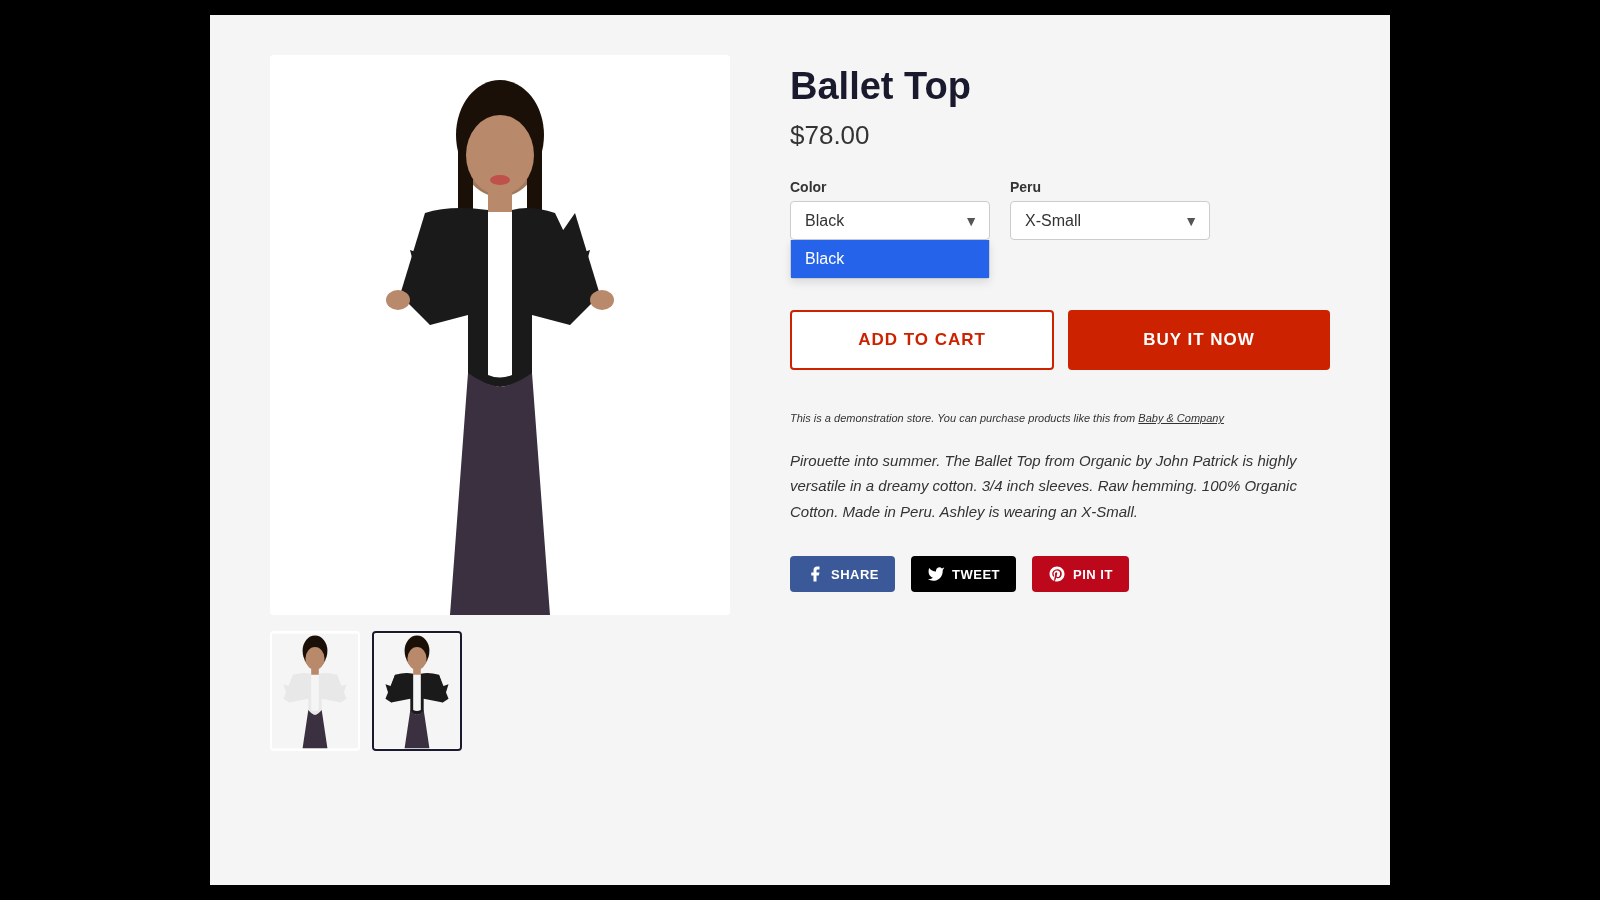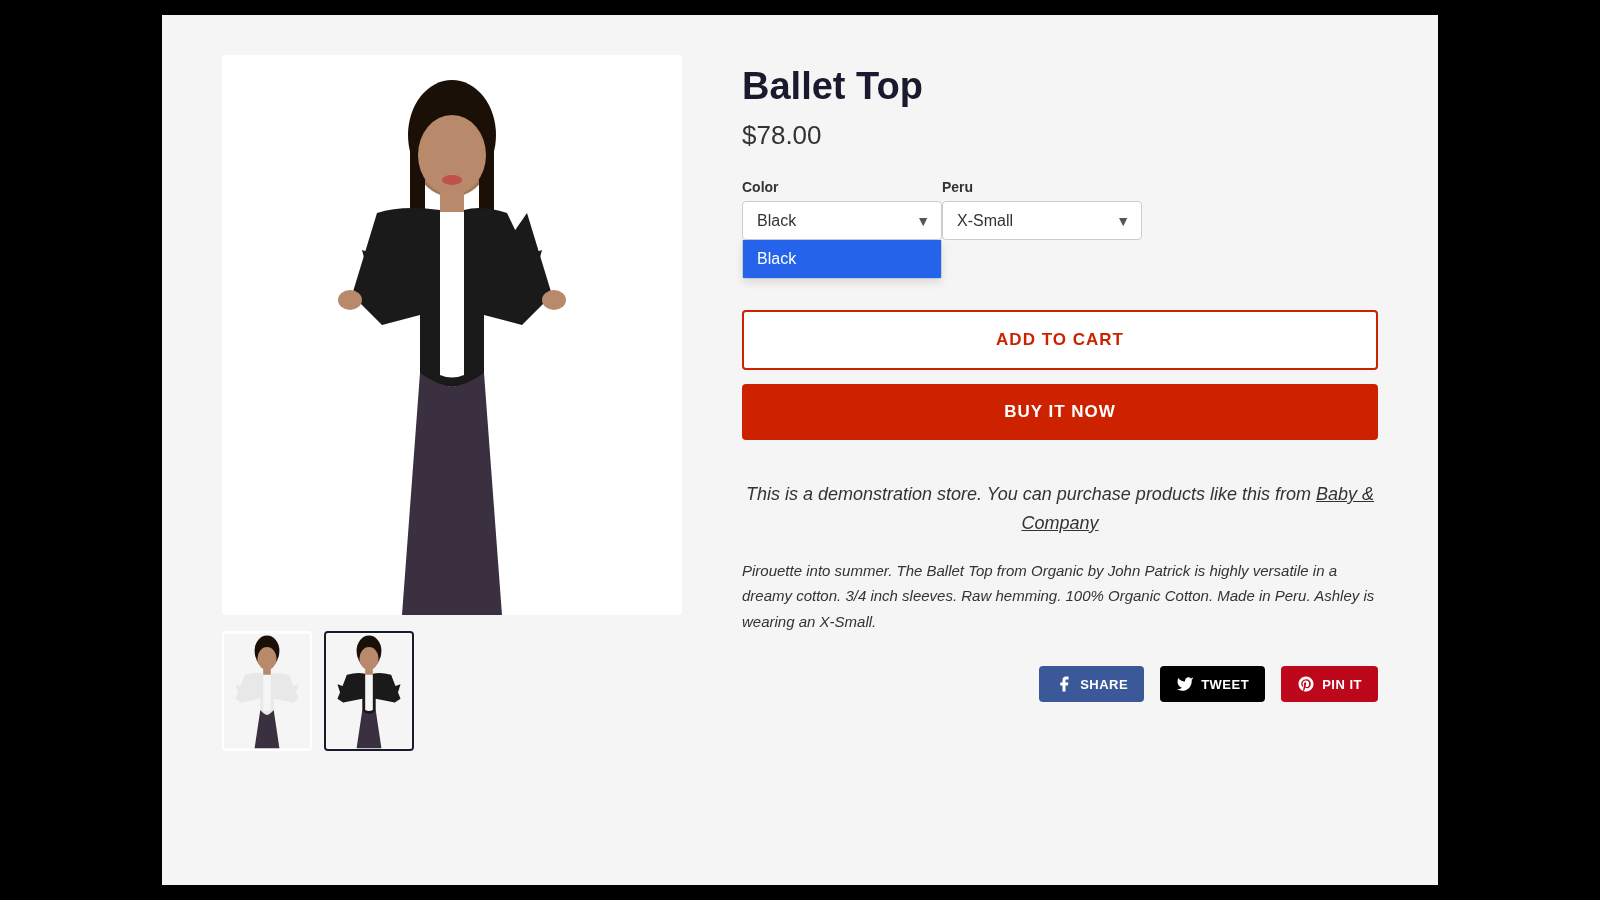--- a/index.html
+++ b/index.html
@@ -6,21 +6,21 @@
     body {
       font-family: -apple-system, BlinkMacSystemFont, 'Segoe UI', Helvetica, Arial, sans-serif;
       background: #000;
       display: flex;
       justify-content: center;
       align-items: center;
       min-height: 100vh;
     }
     .page-wrapper {
       background: #f5f5f5;
-      width: 1276px;
+      width: 1180px;
       min-height: 870px;
       padding: 40px 60px;
       display: flex;
       gap: 60px;
     }
     
     .product-images {
       flex: 0 0 460px;
       display: flex;
       flex-direction: column;
@@ -75,20 +75,21 @@
       color: #1a1a2e;
       margin-bottom: 12px;
     }
     .product-price {
       font-size: 26px;
       color: #333;
       margin-bottom: 28px;
     }
     .selectors-row {
       display: flex;
+      gap: 20px;
       margin-bottom: 4px;
       align-items: flex-end;
       position: relative;
     }
     .selector-group {
       display: flex;
       flex-direction: column;
       gap: 6px;
     }
     .selector-label {
@@ -141,21 +142,21 @@
     }
     .dropdown-option.selected {
       background: #2563eb;
       color: #fff;
     }
 
     
     .buttons-area {
       margin-top: 70px;
       display: flex;
-      flex-direction: column;
+      flex-direction: row;
       gap: 14px;
     }
     .btn-add-to-cart {
       width: 100%;
       padding: 18px;
       background: #fff;
       border: 2px solid #cc2200;
       color: #cc2200;
       font-size: 17px;
       font-weight: 700;
@@ -177,43 +178,41 @@
       cursor: pointer;
       text-align: center;
     }
 
     
     .description-section {
       margin-top: 40px;
     }
     .demo-notice {
       font-style: italic;
-      font-size: 18px;
+      font-size: 11px;
       color: #333;
       margin-bottom: 20px;
       line-height: 1.6;
-      text-align: center;
     }
     .demo-notice a {
       color: #333;
       text-decoration: underline;
     }
     .product-description {
       font-size: 15px;
       color: #333;
       line-height: 1.7;
       font-style: italic;
     }
 
     
     .social-share {
       display: flex;
       gap: 16px;
       margin-top: 32px;
-      justify-content: flex-end;
     }
     .social-btn {
       display: flex;
       align-items: center;
       gap: 7px;
       padding: 9px 16px;
       border-radius: 4px;
       font-size: 13px;
       font-weight: 700;
       cursor: pointer;

